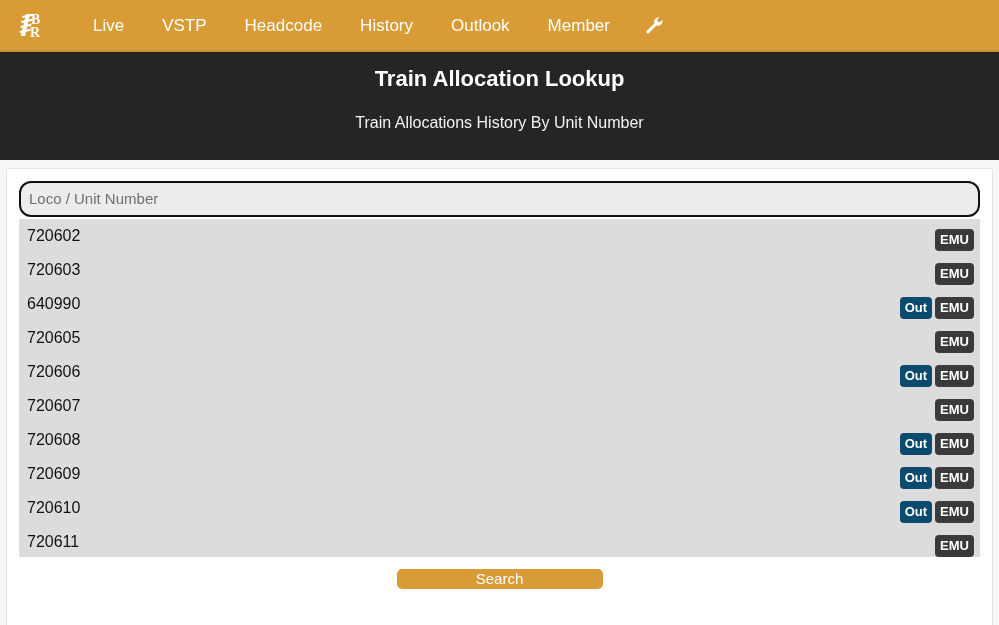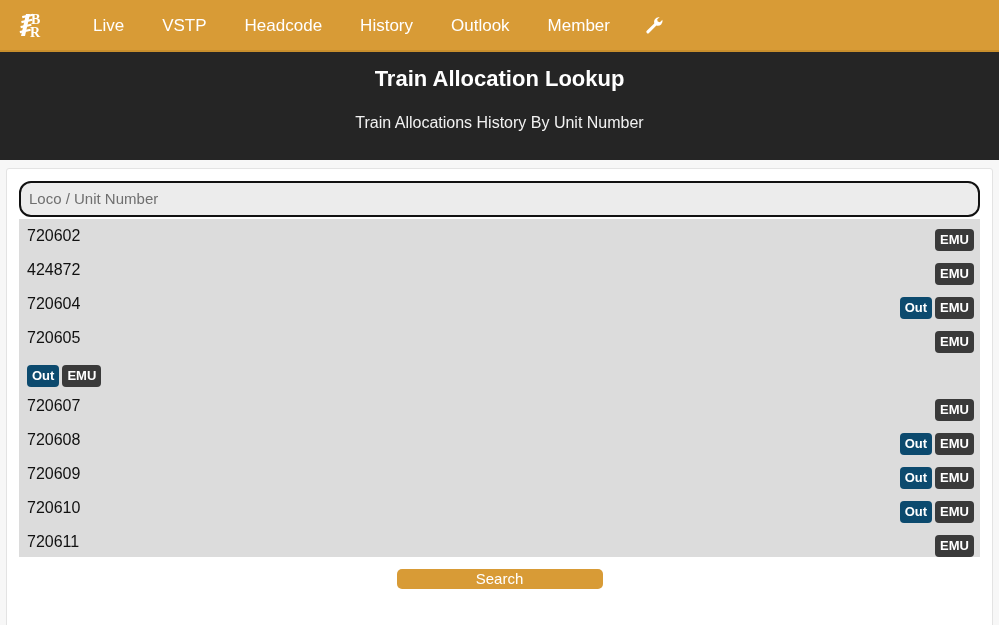--- a/index.html
+++ b/index.html
@@ -210,39 +210,40 @@
     <input class="search-input" type="text" placeholder="Loco / Unit Number" style="">
 
     <div class="results" id="results-list">
         <div class="result-row">
           <span class="result-label">720602</span>
           <span class="badges">
             <span class="badge badge-type">EMU</span>
           </span>
         </div>
         <div class="result-row">
-          <span class="result-label">424872</span>
-          <span class="badges">
-            <span class="badge badge-type">EMU</span>
-          </span>
-        </div>
-        <div class="result-row">
-          <span class="result-label">720604</span>
+          <span class="result-label">720603</span>
+          <span class="badges">
+            <span class="badge badge-type">EMU</span>
+          </span>
+        </div>
+        <div class="result-row">
+          <span class="result-label">640990</span>
           <span class="badges">
             <span class="badge badge-out">Out</span>
             <span class="badge badge-type">EMU</span>
           </span>
         </div>
         <div class="result-row">
           <span class="result-label">720605</span>
           <span class="badges">
             <span class="badge badge-type">EMU</span>
           </span>
         </div>
         <div class="result-row">
+          <span class="result-label">720606</span>
           <span class="badges">
             <span class="badge badge-out">Out</span>
             <span class="badge badge-type">EMU</span>
           </span>
         </div>
         <div class="result-row">
           <span class="result-label">720607</span>
           <span class="badges">
             <span class="badge badge-type">EMU</span>
           </span>

